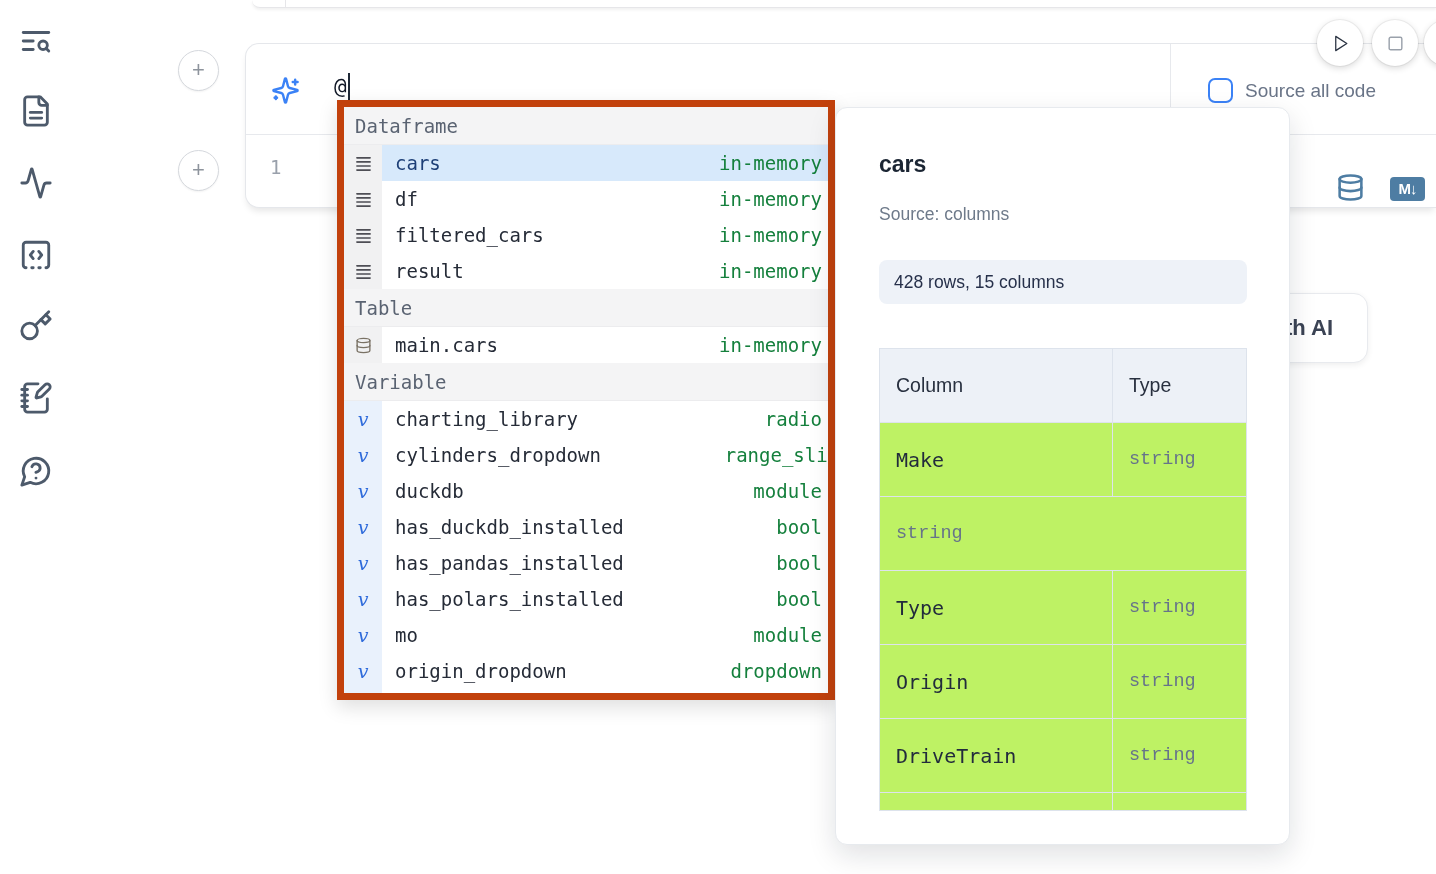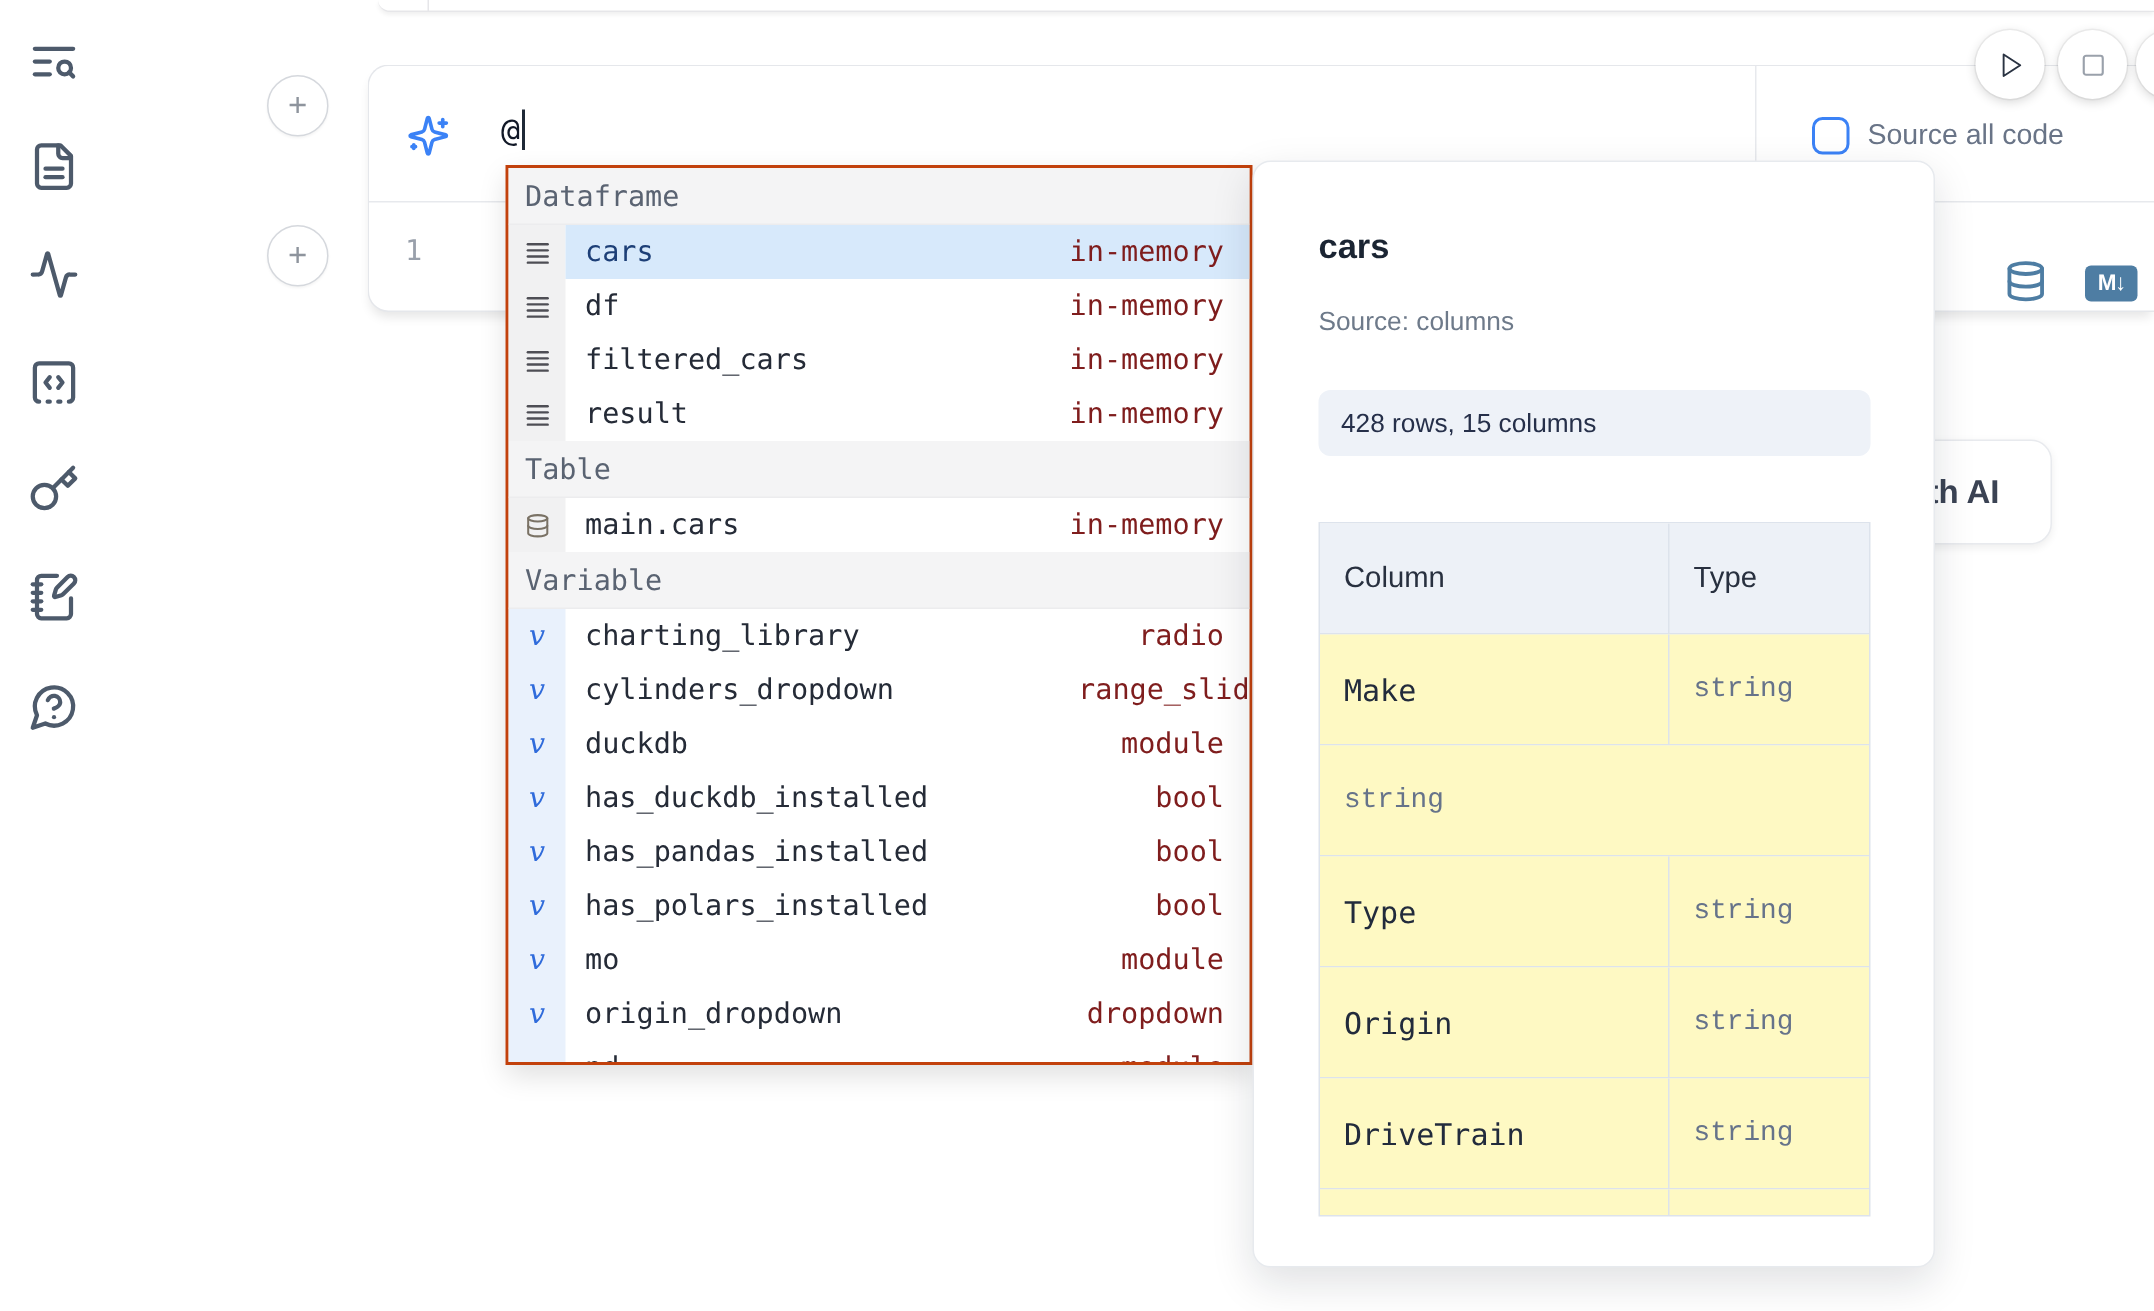--- a/index.html
+++ b/index.html
@@ -61,38 +61,38 @@
   
   .circle-btn {
     position:absolute; top:20px; width:46px; height:46px; border-radius:50%;
     background:#fff; box-shadow:0 0 0 1px rgba(0,0,0,.05), 0 2px 7px rgba(0,0,0,.16);
     z-index:5; cursor:pointer; display:flex; align-items:center; justify-content:center;
   }
   .circle-btn svg { display:block; }
 
   
   .ac {
-    position:absolute; left:337px; top:110px; width:498px; height:600px; overflow:hidden;
-    background:#fff; border:2px solid #c2410c; box-shadow:0 7px 18px rgba(0,0,0,.13);
+    position:absolute; left:337px; top:100px; width:498px; height:600px; overflow:hidden;
+    background:#fff; border:7px solid #c2410c; box-shadow:0 7px 18px rgba(0,0,0,.13);
     z-index:20; font-family:"DejaVu Sans Mono", monospace; font-size:19px;
   }
   .ac-row { width:100%; }
   .ac-row:not(.is-header) .ac-header { display:none; }
   .ac-header {
     height:38px; background:#f4f4f5; color:#5a6372; display:flex; align-items:center;
     padding-left:11px; border-bottom:1px solid #ececee;
   }
   .ac-item { display:flex; height:36px; cursor:pointer; }
   .ac-gutter { width:38px; flex:none; display:flex; align-items:center; justify-content:center; background:#f1f1f2; }
   .kind-variable .ac-gutter { background:#e9f1fc; }
   .ac-body { flex:1; display:flex; align-items:center; min-width:0; }
   .selected .ac-body { background:#d7e9fb; }
   .ac-name { padding-left:13px; color:#252b37; white-space:nowrap; }
   .selected .ac-name { color:#1d3f77; }
-  .ac-type { margin-left:auto; padding-right:17px; color:#7f1d1d; white-space:nowrap; }
+  .ac-type { margin-left:auto; padding-right:6px; color:#15803d; white-space:nowrap; }
   .clip-type .ac-type { margin-right:-40px; }
   .ic { display:none; }
   .kind-dataframe .ic-df { display:block; color:#4e4e55; }
   .kind-table .ic-table { display:block; color:#7a7265; }
   .kind-variable .ic-var { display:block; color:#2f6bdb; font-family:"DejaVu Serif", serif; font-style:italic; font-size:19px; line-height:1; }
 
   
   .ai-btn {
     position:absolute; left:1140px; top:293px; width:228px; height:70px; background:#fff;
     border:1px solid #e8eaee; border-radius:14px; box-shadow:0 2px 6px rgba(0,0,0,.07);
@@ -111,21 +111,21 @@
   .panel-badge {
     position:absolute; left:43px; top:152px; width:368px; height:44px; background:#eef2f8;
     border-radius:8px; display:flex; align-items:center; padding-left:15px;
     font-size:17.5px; color:#26304a;
   }
   .schema-wrap {
     position:absolute; left:43px; top:240px; width:368px; height:463px; overflow:hidden;
     border:1px solid #dde3ec;
   }
   .schema-head { display:flex; height:74px; background:#edf1f7; border-bottom:1px solid #dde3ec; }
-  .schema-row { display:flex; height:74px; background:#fef9c3; border-bottom:1px solid #dde3ec; }
+  .schema-row { display:flex; height:74px; background:#bef264; border-bottom:1px solid #dde3ec; }
   .sc-col { width:233px; flex:none; display:flex; align-items:center; padding-left:16px; border-right:1px solid #dde3ec; }
   .sc-type { flex:1; display:flex; align-items:center; padding-left:16px; }
   .schema-head .sc-col, .schema-head .sc-type { font-size:19.5px; color:#28303f; }
   .schema-row .sc-col { font-family:"DejaVu Sans Mono", monospace; font-size:20px; color:#222b3c; }
   .schema-row .sc-type { font-size:18.5px; color:#66738a;font-family:Liberation Mono, monospace; }
 </style>
 </head>
 <body>
 
 <div class="stage">

